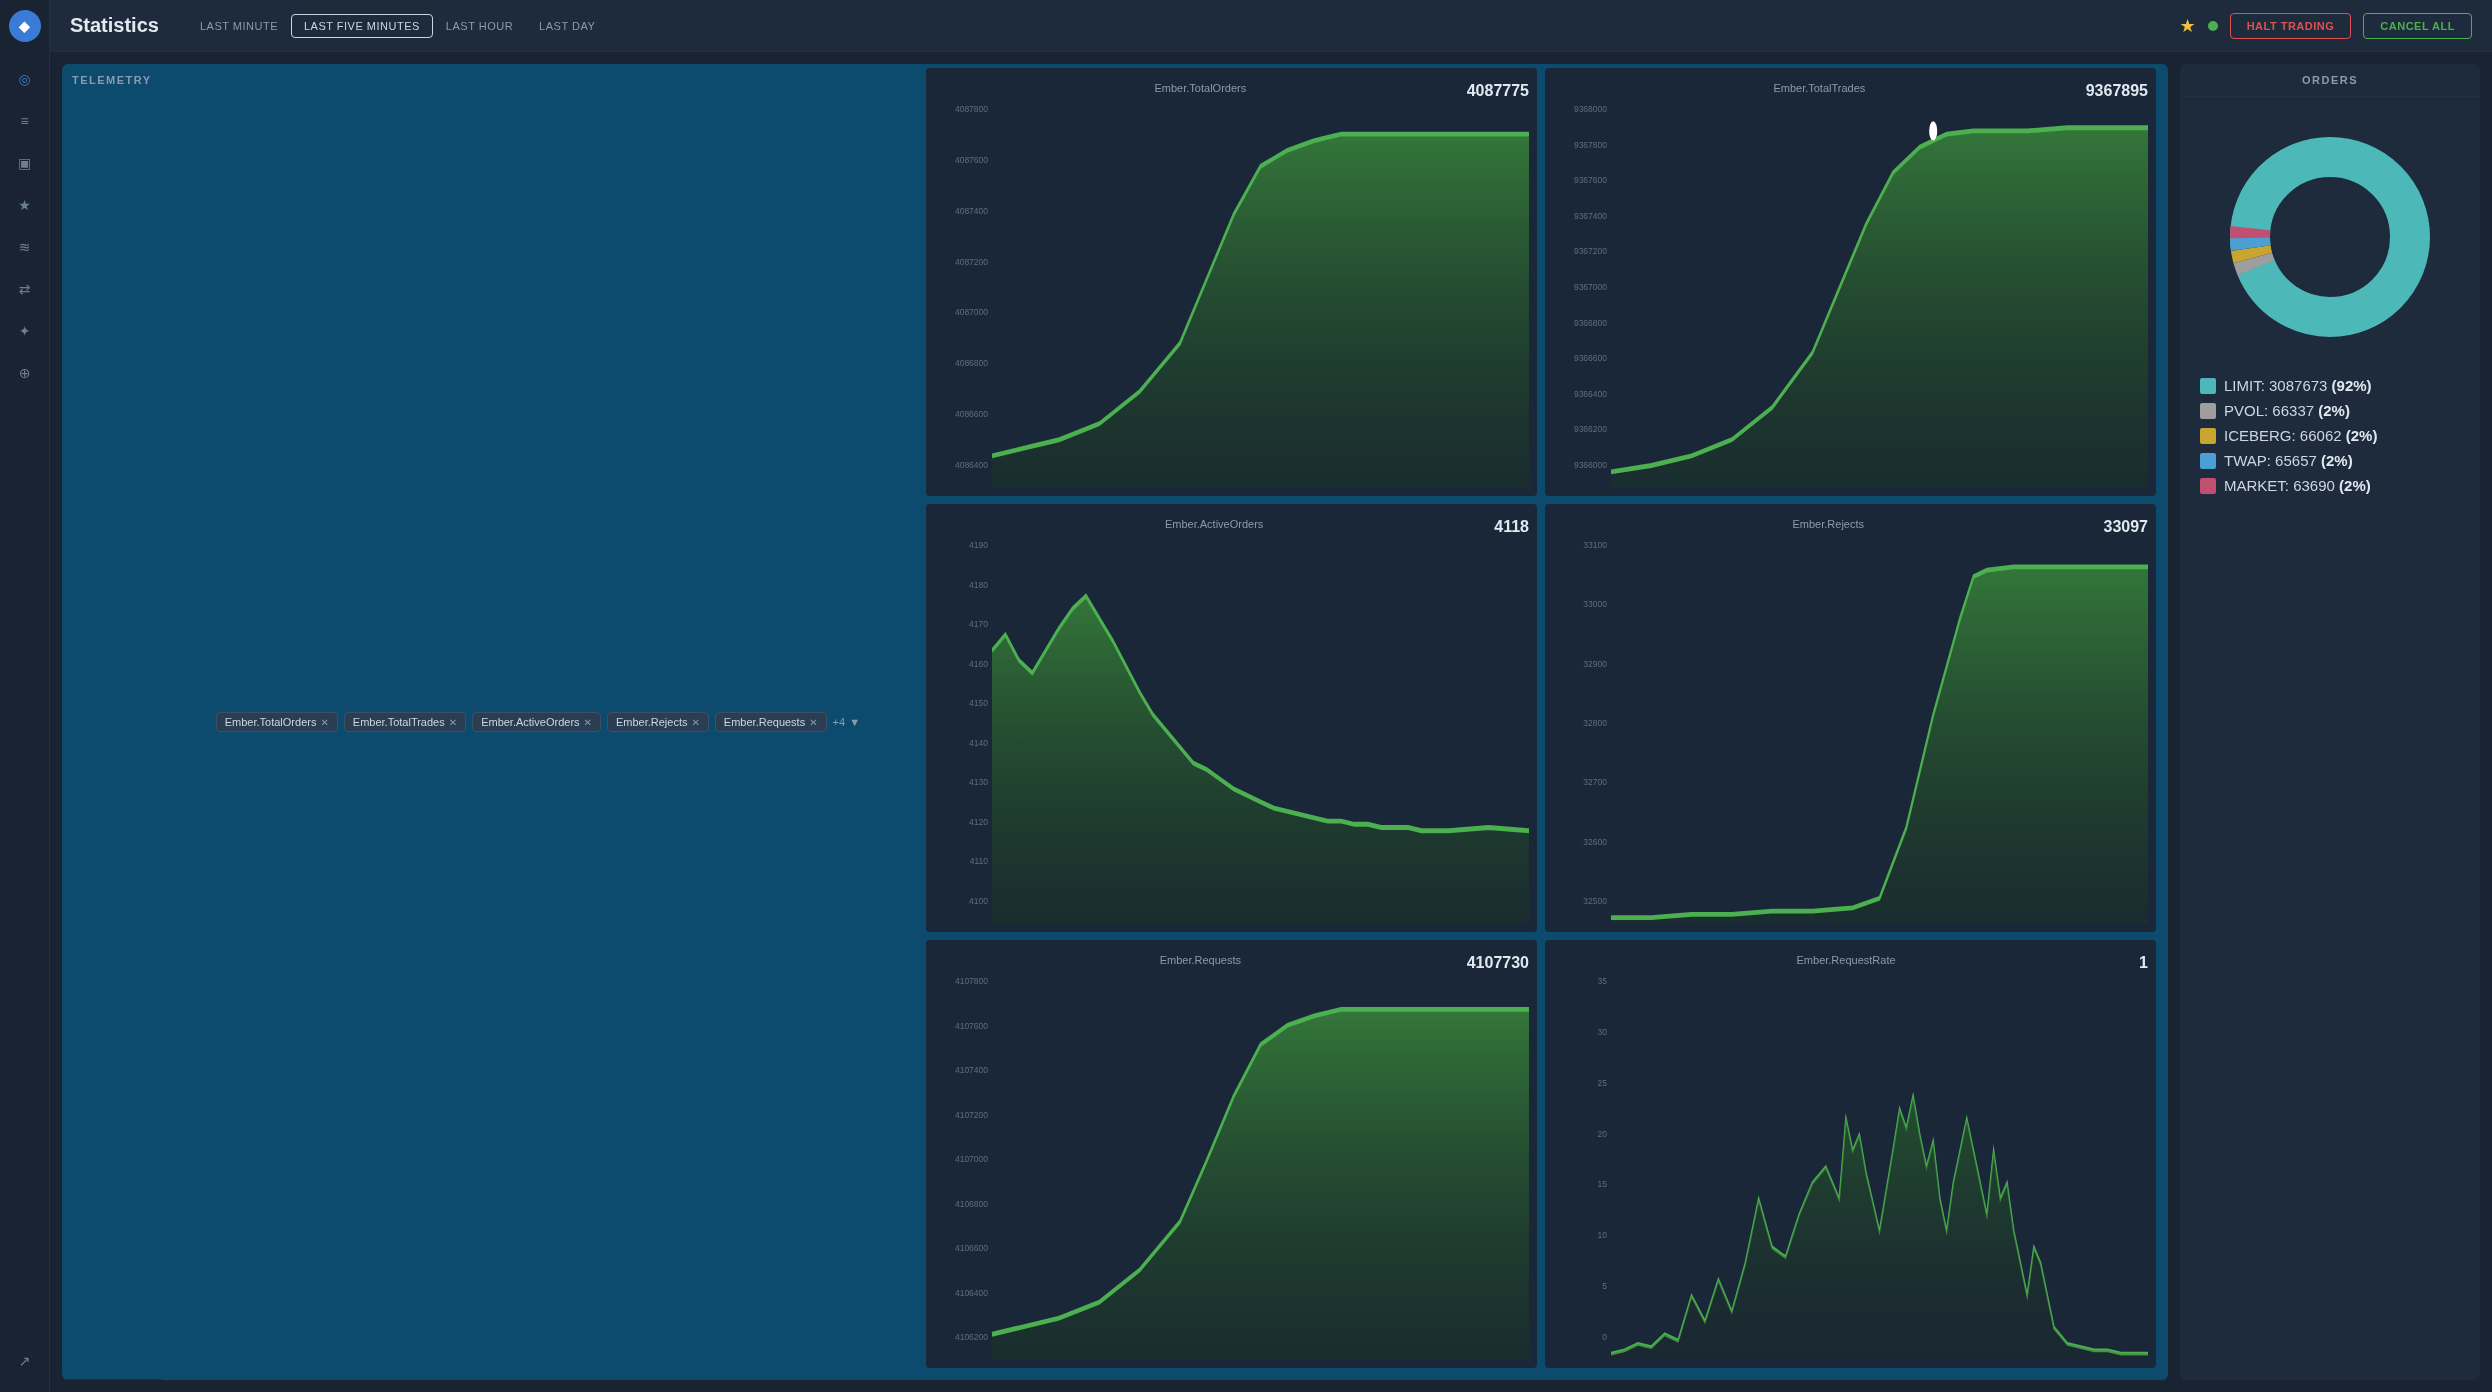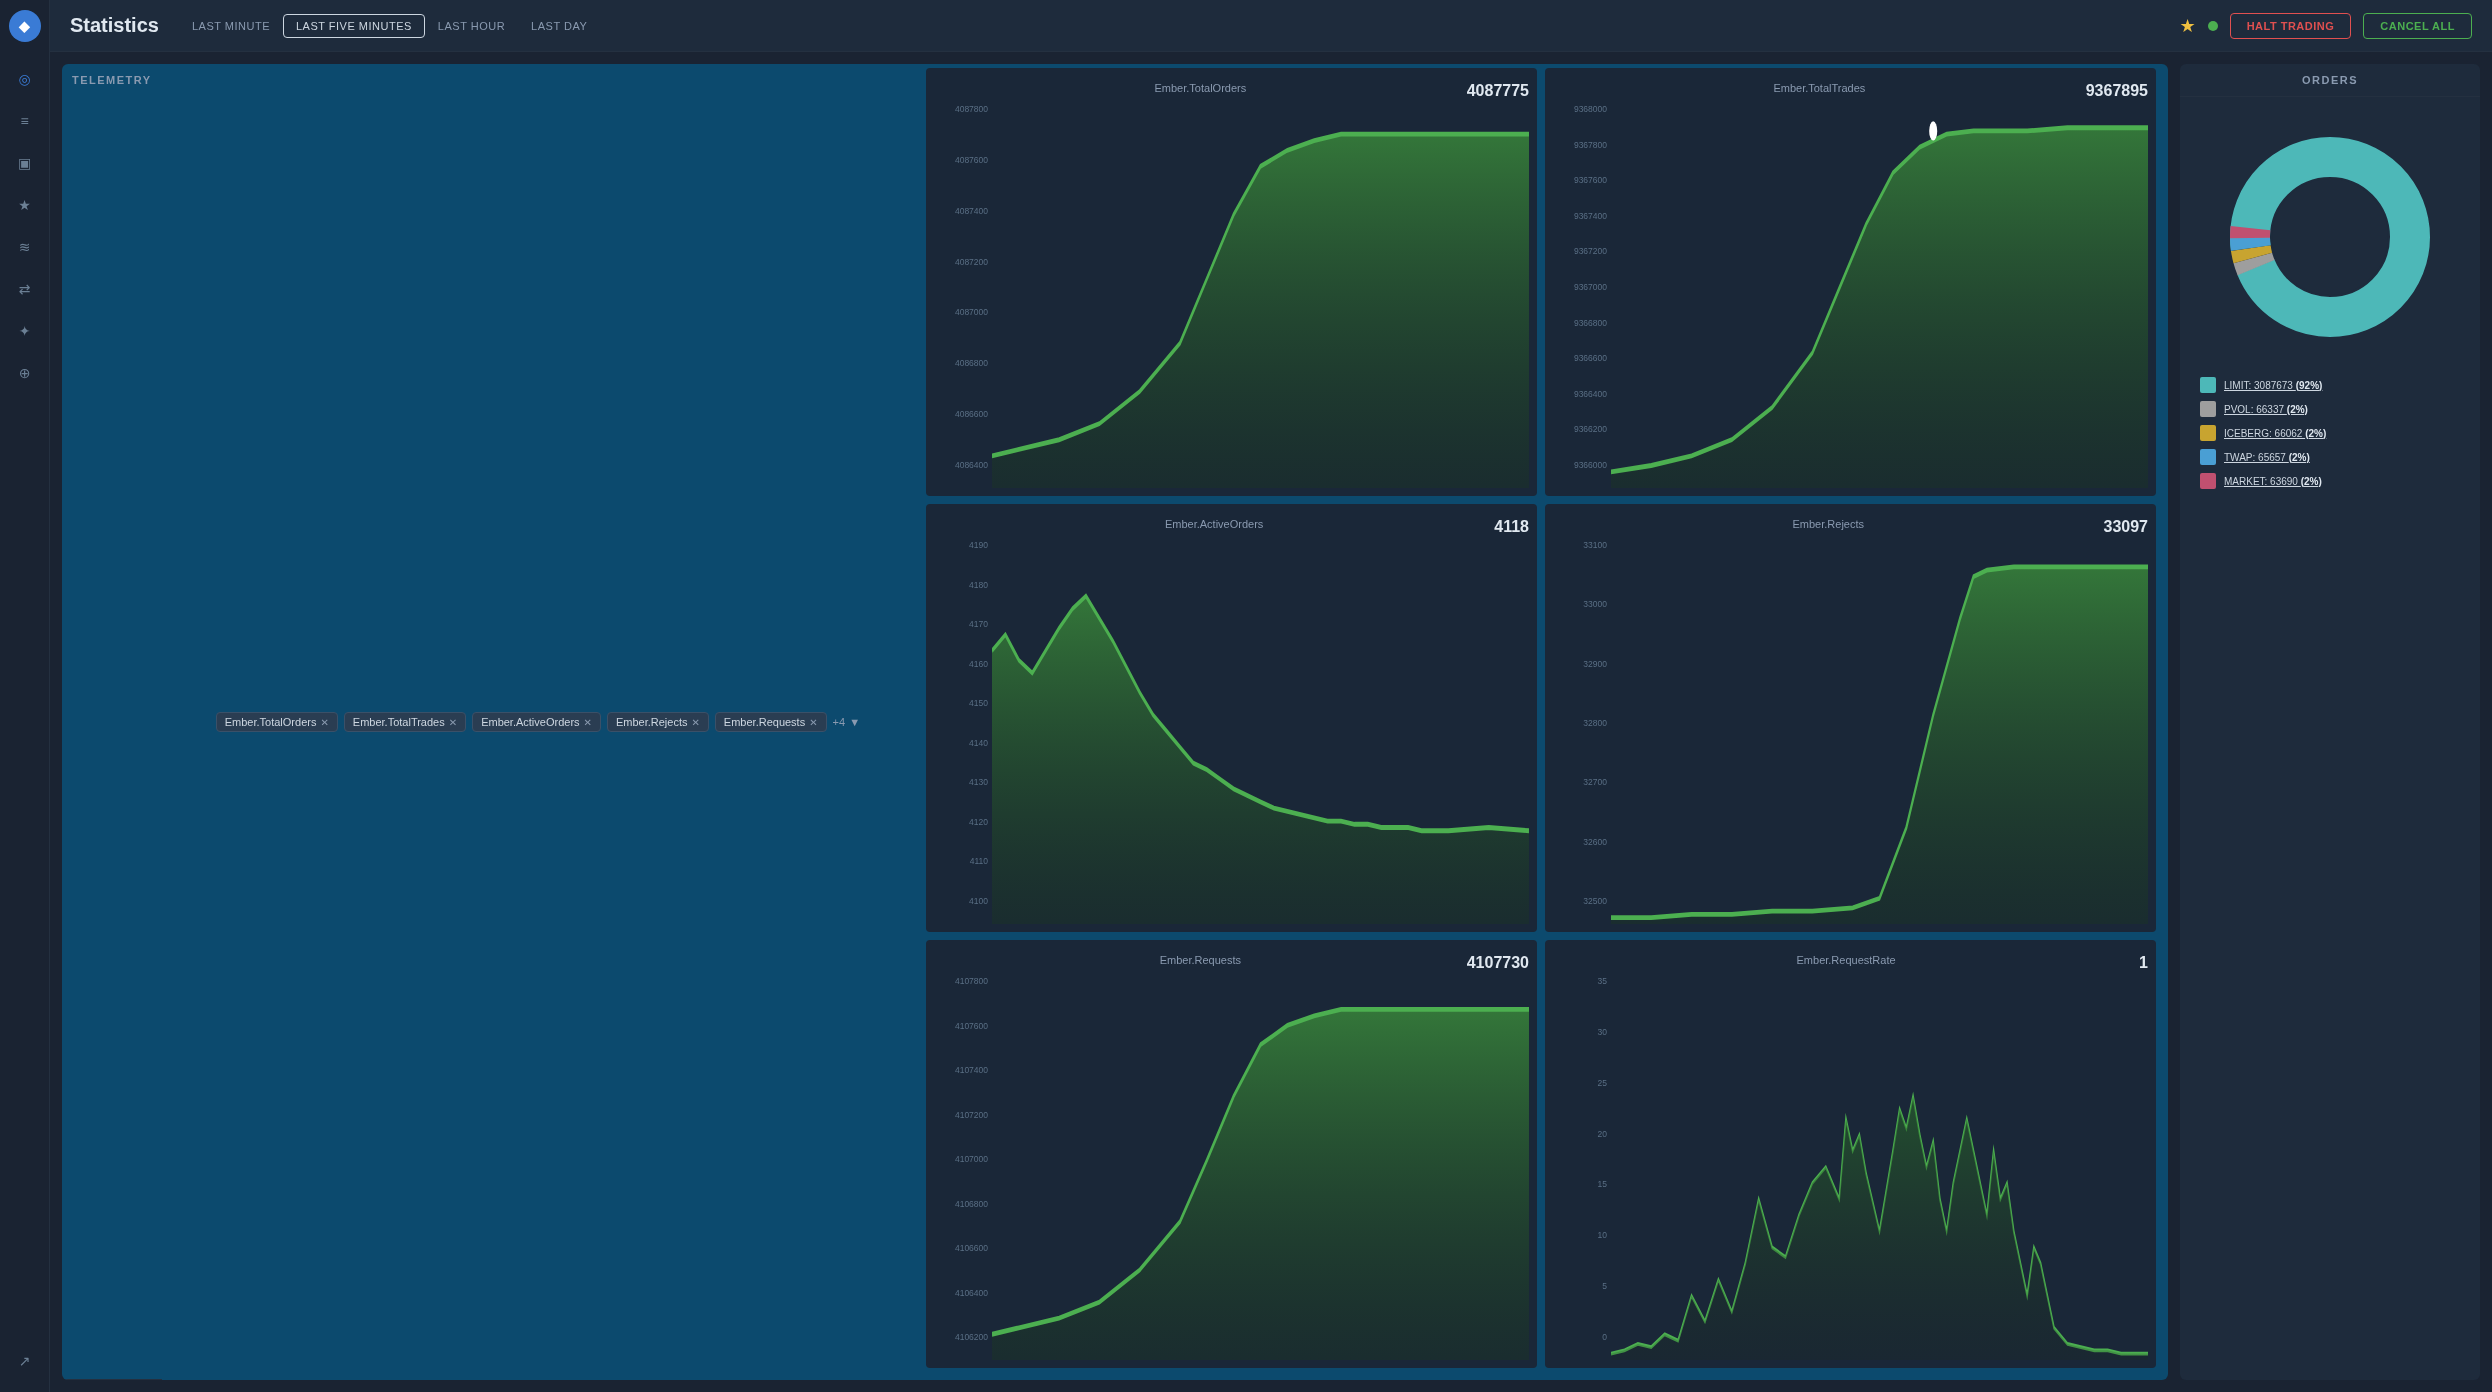--- a/index.html
+++ b/index.html
@@ -66,21 +66,21 @@
       align-items: center;
       padding: 0 20px;
       height: 52px;
       border-bottom: 1px solid #243040;
       flex-shrink: 0;
     }
     .header-title {
       font-size: 20px;
       font-weight: 600;
       color: #e0e8f0;
-      margin-right: 20px;
+      margin-right: 28px;
     }
     .time-filter {
       display: flex;
       align-items: flex-start;
     }
     .time-btn {
       padding: 5px 12px;
       border-radius: 4px;
       border: 1px solid transparent;
       background: transparent;
@@ -294,23 +294,22 @@
       align-items: center;
       gap: 8px;
     }
     .legend-color {
       width: 16px;
       height: 16px;
       border-radius: 2px;
       flex-shrink: 0;
     }
     .legend-text {
-      font-size: 10px;
+      font-size: 15px;
       color: #cdd6e0;
-      text-decoration: underline;
     }
     .legend-text strong { color: #e0e8f0; }
   </style>
 </head>
 <body>
 
 <div class="sidebar">
   <div class="sidebar-logo">◆</div>
   <div class="sidebar-icon active">◎</div>
   <div class="sidebar-icon">≡</div>

